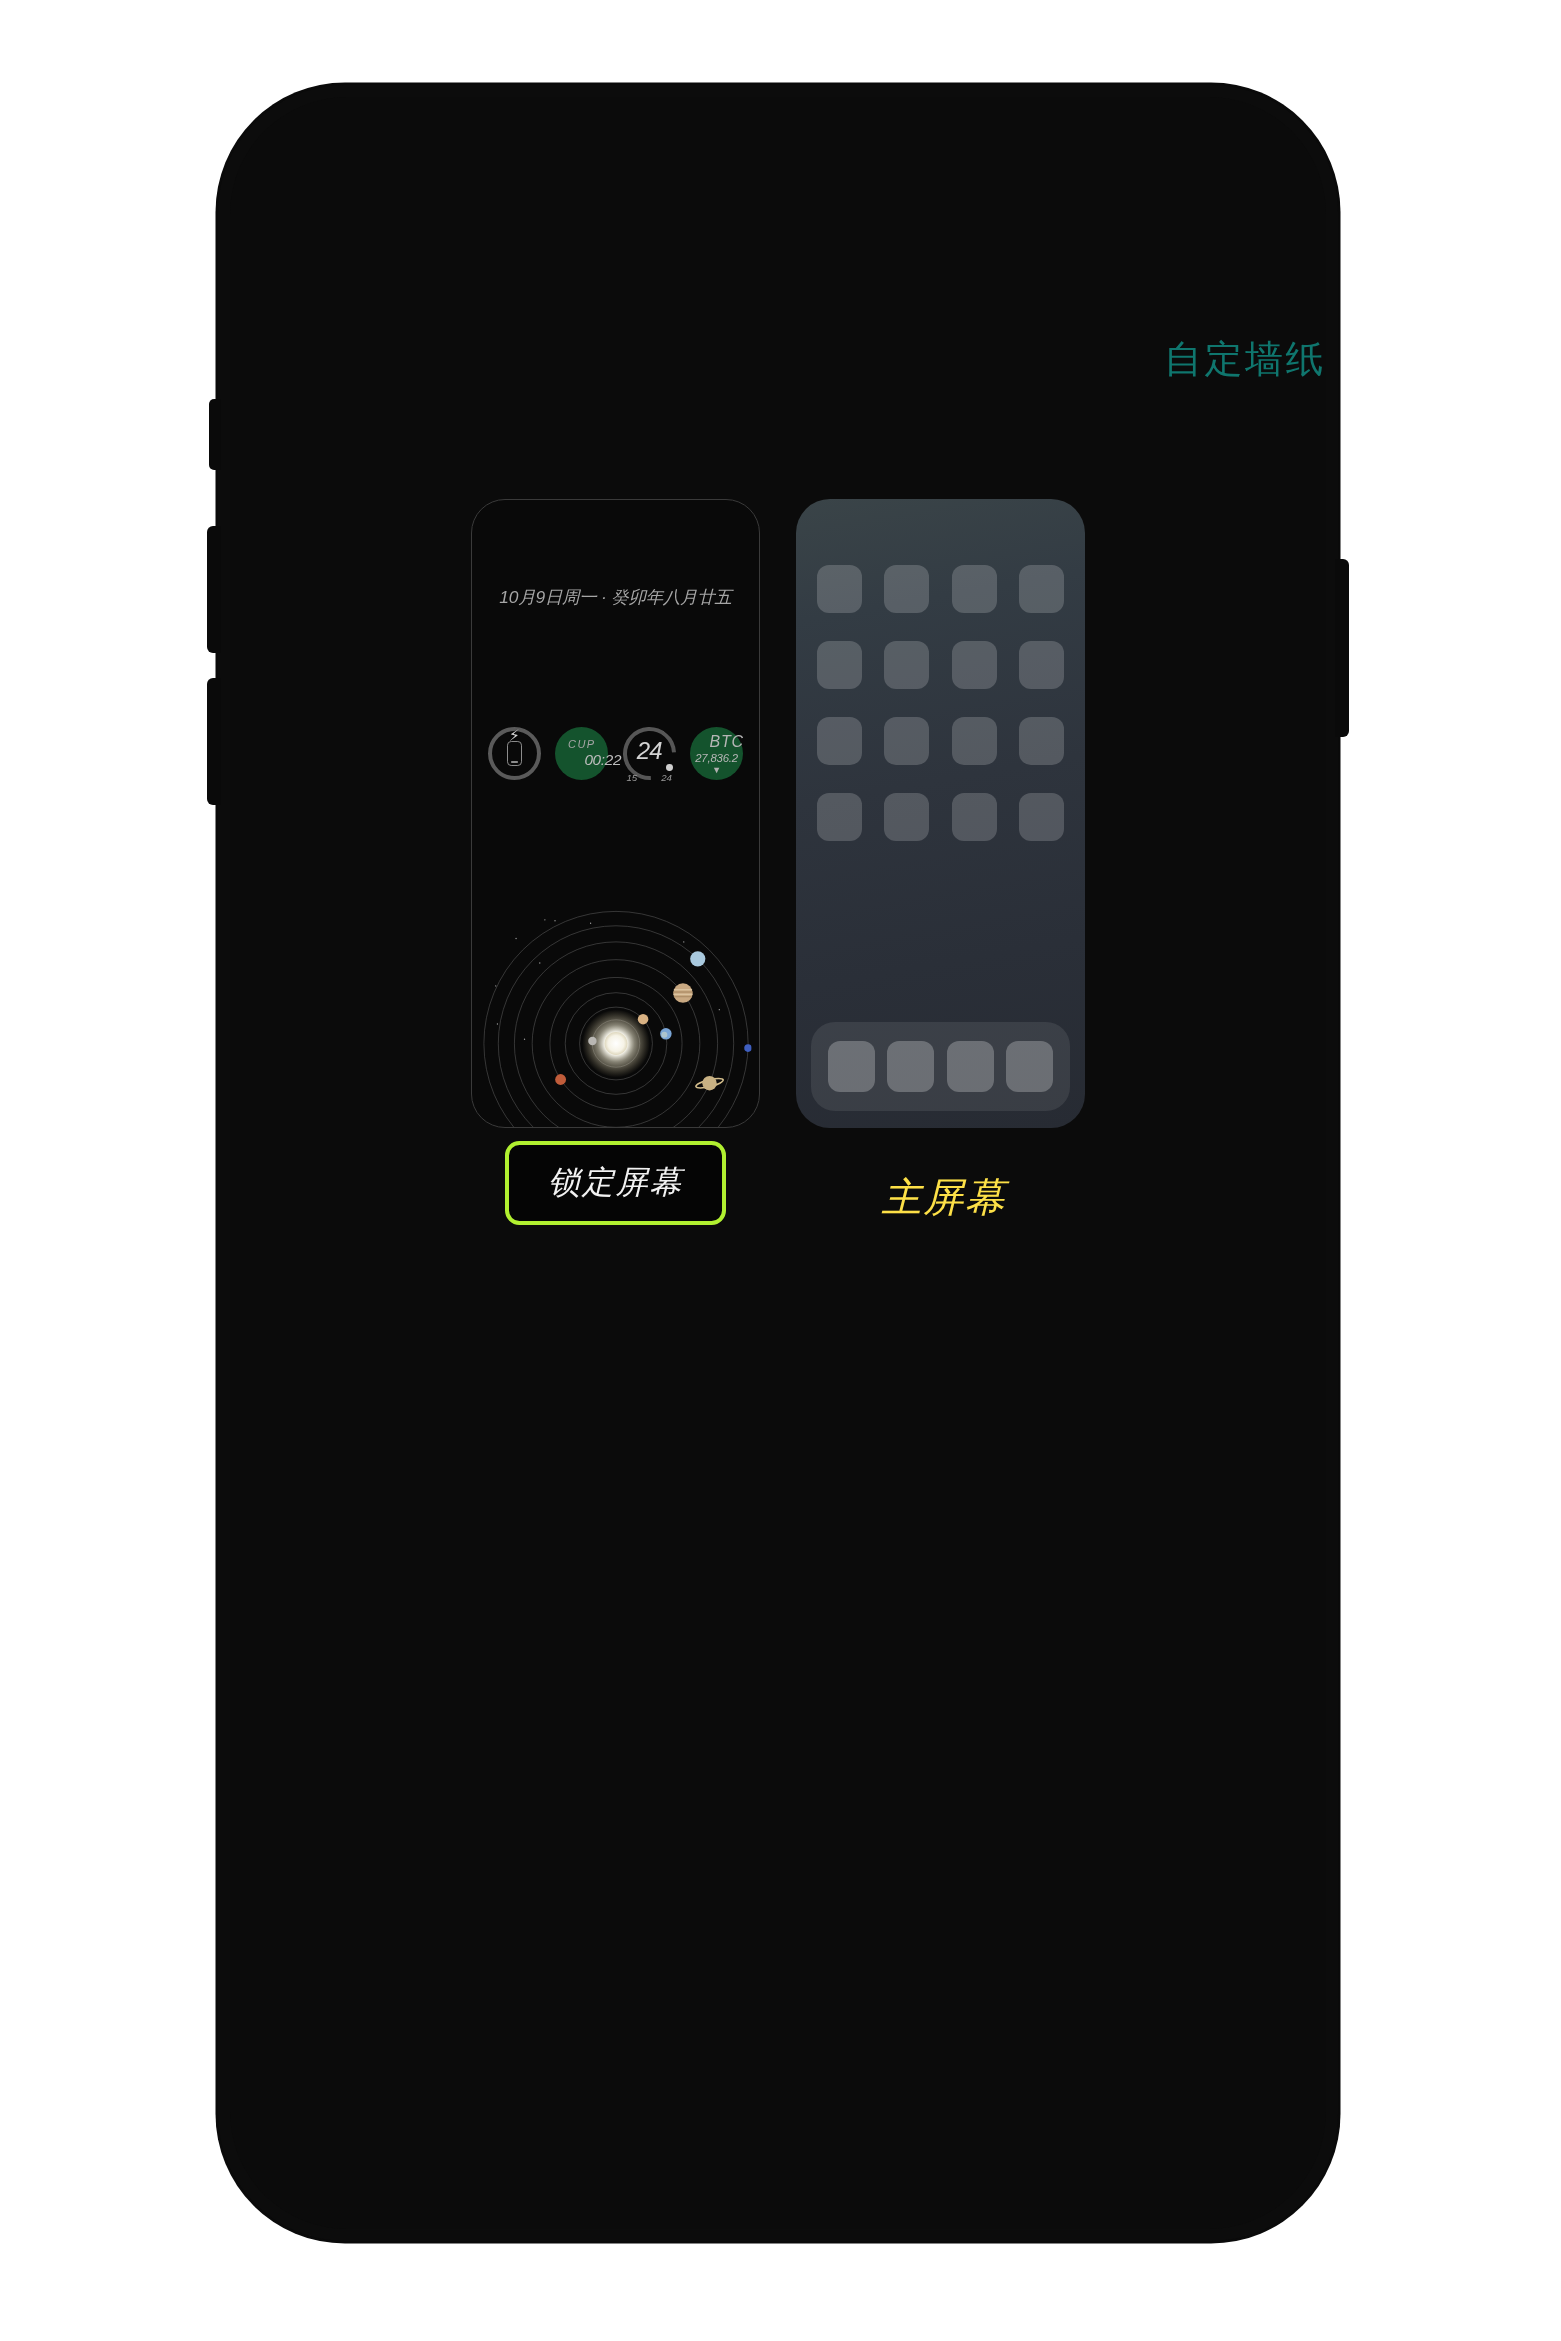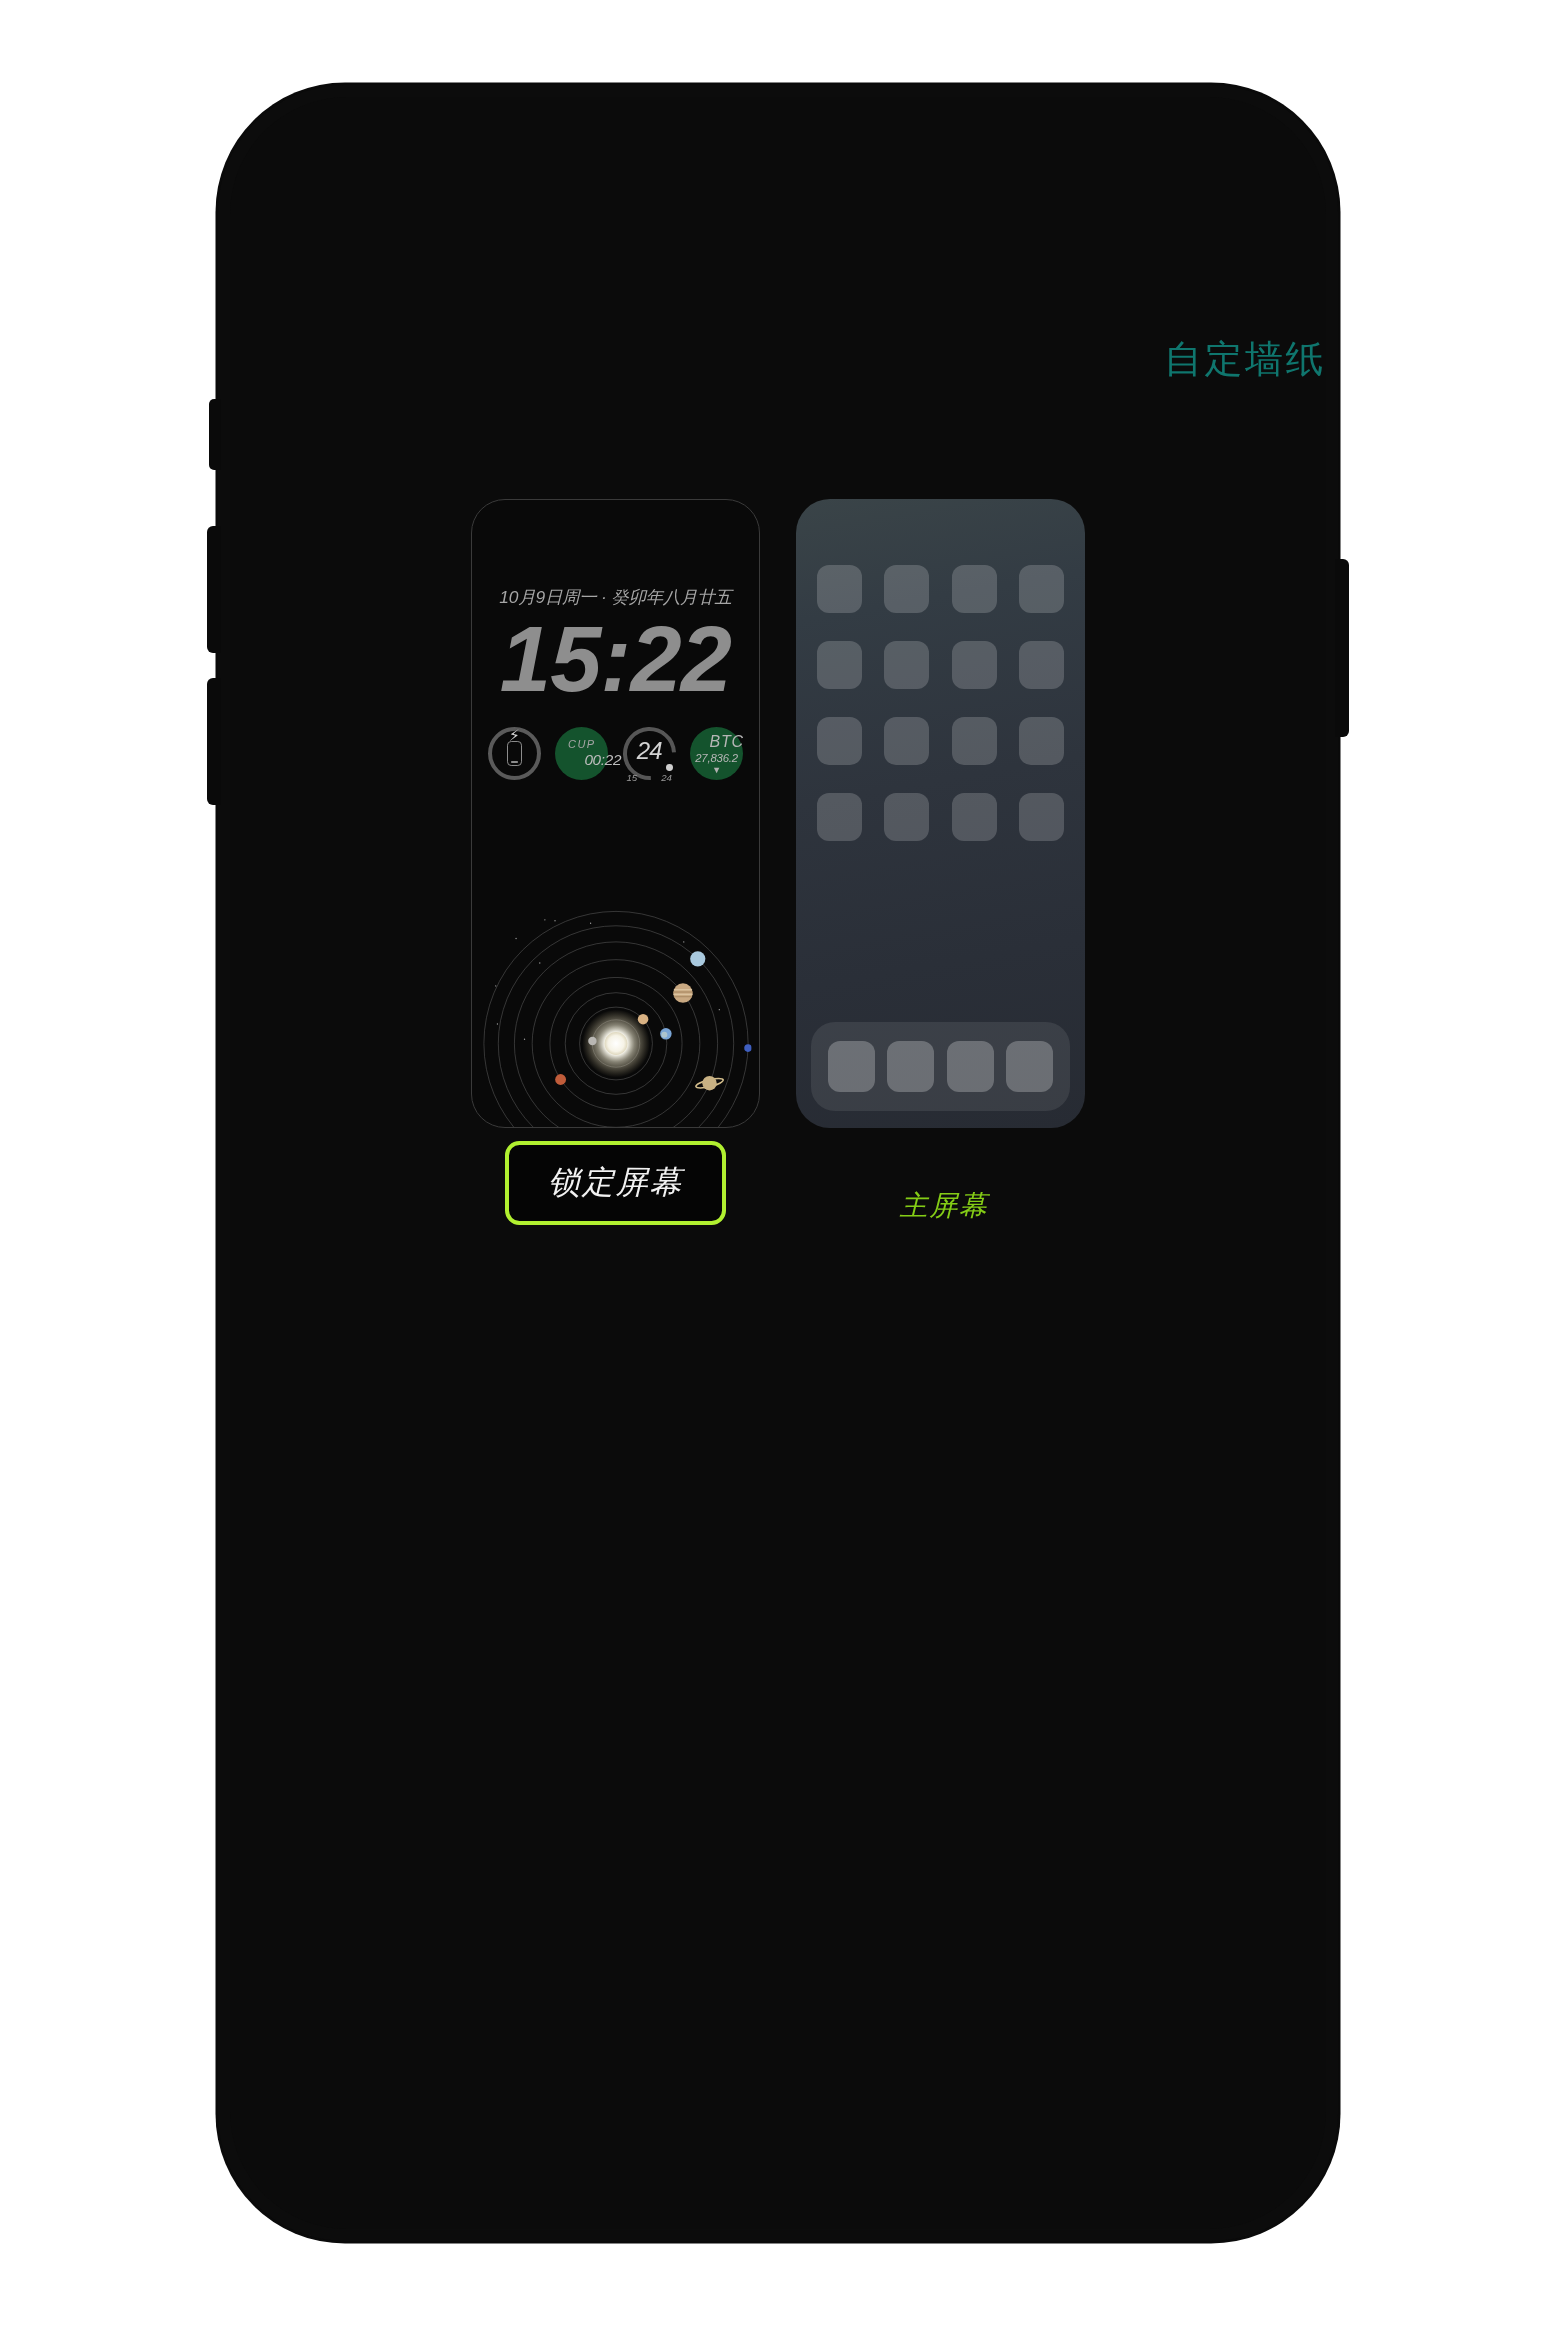--- a/index.html
+++ b/index.html
@@ -210,22 +210,22 @@
     background:#050505;
     padding:16px 39px;
   }
   #lock-label{
     color:#f2f2f2;
     font-size:32px;
     letter-spacing:1.7px;
     white-space:nowrap;
   }
   #home-label{
-    color:#84cc16;
-    font-size:28px;
+    color:#fde047;
+    font-size:40px;
     letter-spacing:1.7px;
     white-space:nowrap;
     margin-left:7px;
   }
 </style>
 </head>
 <body>
 
 <div id="phone-frame">
 
@@ -238,21 +238,20 @@
 
     <div id="page-title">自定墙纸</div>
 
     <div id="previews">
 
       <div class="preview-col">
 
         <div id="lock-preview">
 
           <div id="ls-date">10月9日周一 · 癸卯年八月廿五</div>
-          <div id="ls-time">15:22</div>
 
           <div id="ls-widgets">
 
             <div class="widget" id="w-battery">
               <div class="ring"></div>
               <div class="phone-glyph"></div>
               <div class="bolt">⚡</div>
             </div>
 
             <div class="widget widget-filled" id="w-cup">

